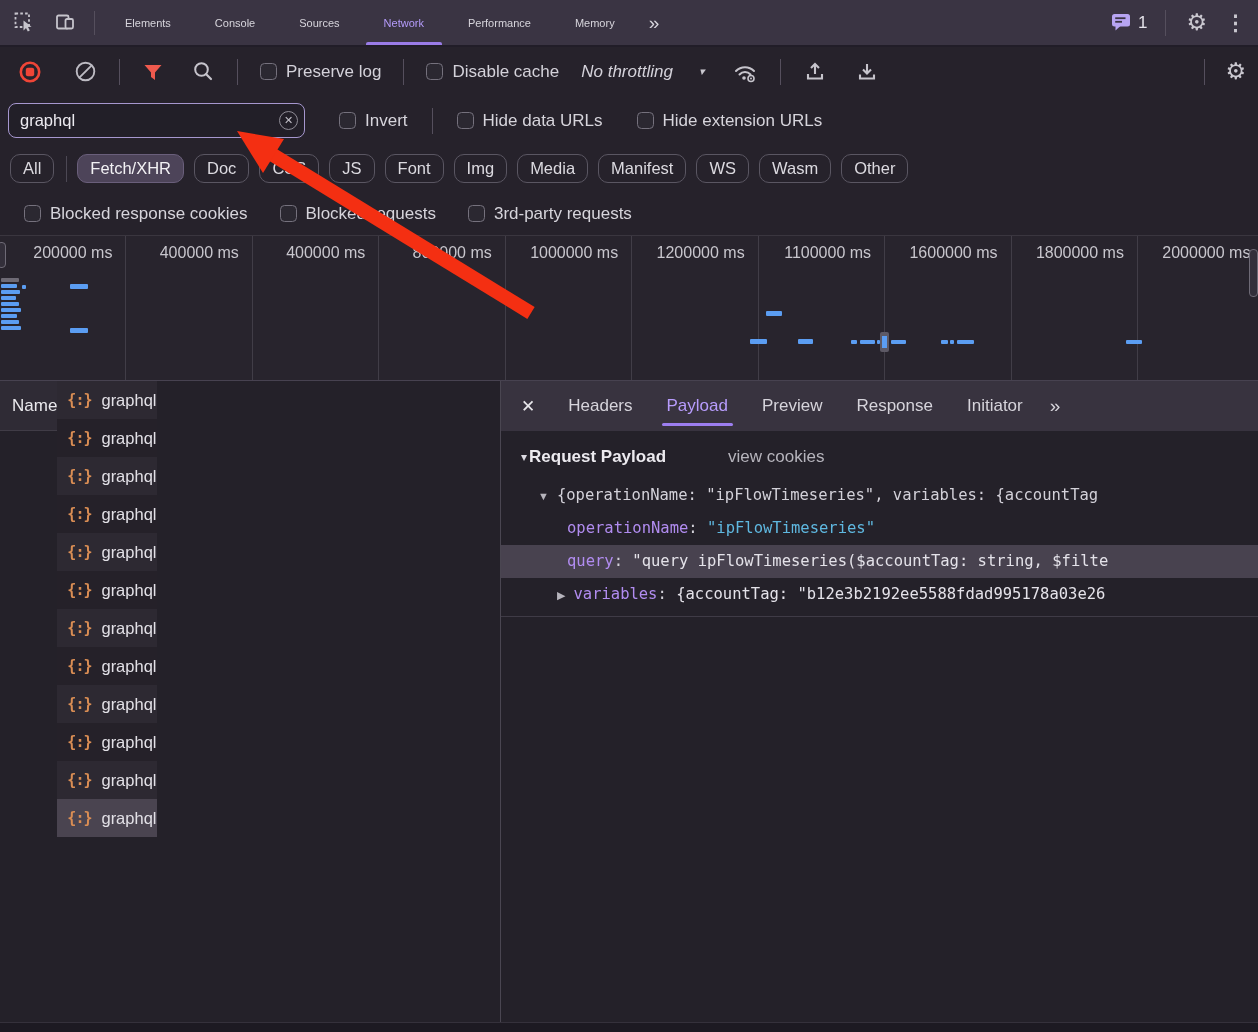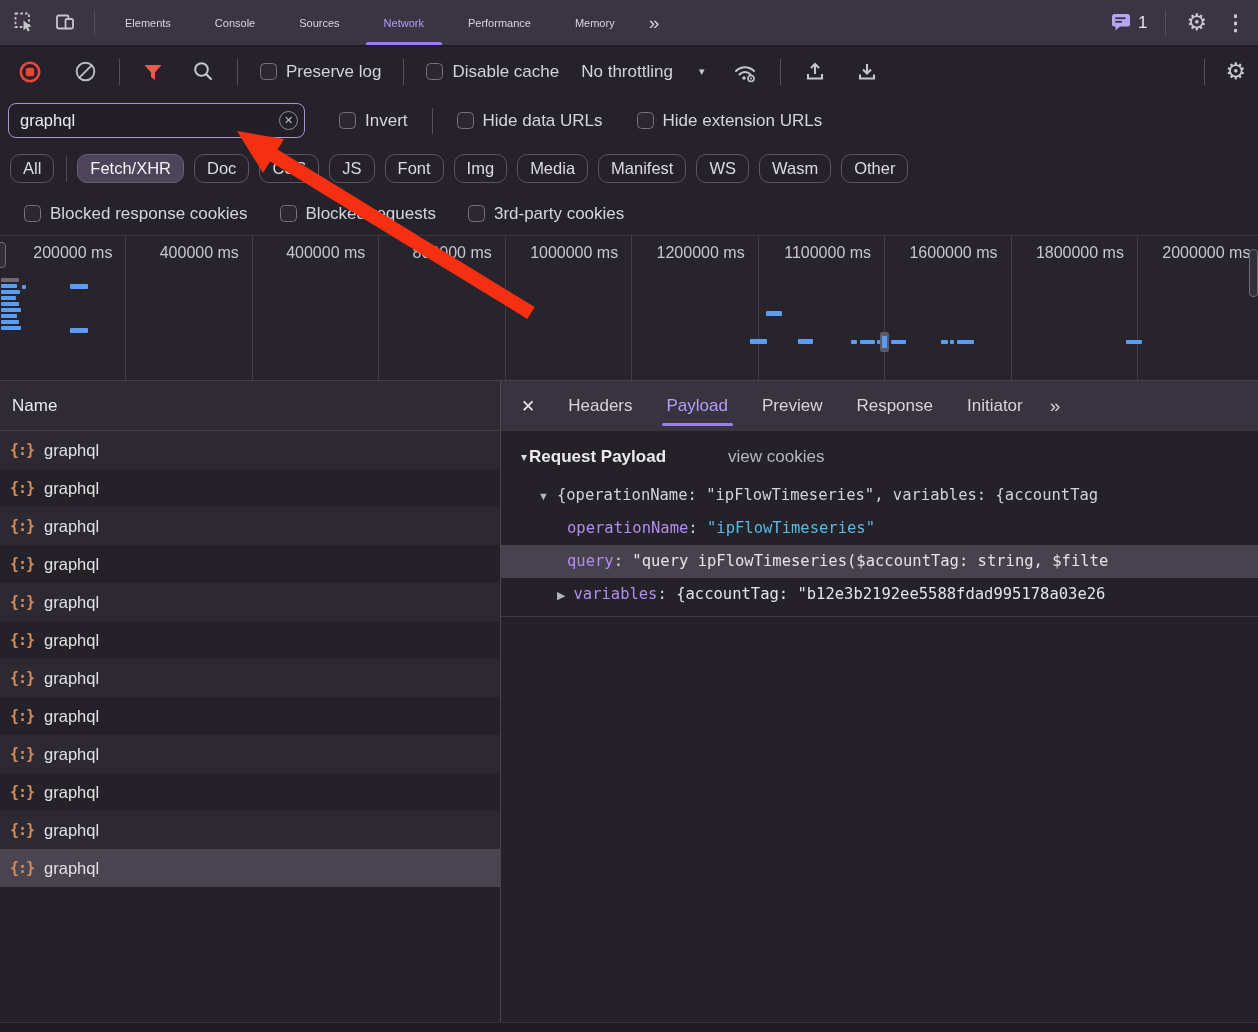--- a/index.html
+++ b/index.html
@@ -18,21 +18,21 @@
   .tabbar-spacer { flex:1; }
   .badge-group { display:flex; align-items:center; gap:7px; padding:0 10px; font-size:17px; color:#e4e2e9; }
   .glyph-gear { font-size:23px; color:#c9c7cf; padding:0 12px; }
   .glyph-kebab { font-size:21px; color:#c9c7cf; padding:0 12px 0 6px; font-weight:bold; }
 
   
   .toolbar { height:49px; display:flex; align-items:center; background:#26222b; font-size:17px; color:#d4d2da; padding-left:8px; }
   .toolbar .icon-btn { padding:0 10px; display:flex; align-items:center; }
   .check-item { display:flex; align-items:center; gap:9px; padding:0 10px; white-space:nowrap; }
   .cb { width:17px; height:17px; border:1.7px solid #75717d; border-radius:4.5px; background:#2b2831; flex:none; }
-  .throttle { display:flex; align-items:center; gap:26px; padding:0 12px; }
+  .throttle { display:flex; align-items:center; gap:26px; padding:0 12px;font-style:italic; }
   .caret { font-size:11px; color:#c9c7cf; }
   .toolbar-spacer { flex:1; }
 
   
   .filterbar { height:49px; display:flex; align-items:center; padding-left:8px; font-size:17px; }
   .filter-wrap { position:relative; width:297px; height:35px; margin-right:24px; }
   .filter-input { width:100%; height:100%; background:#221f28; border:1.5px solid #a697cf; border-radius:8px; color:#eceaf0; font-size:16.5px; font-family:"Liberation Sans",sans-serif; padding:0 36px 0 11px; outline:none; }
   .clear-btn { position:absolute; right:7px; top:8px; width:19px; height:19px; border:1.5px solid #8f8c96; border-radius:50%; display:flex; align-items:center; justify-content:center; font-size:11px; color:#c4c2ca; background:transparent; }
 
   
@@ -49,21 +49,21 @@
   .tl-cols { display:flex; height:100%; }
   .tl-col { width:126.45px; flex:none; border-right:1px solid #413d47; color:#c8c6cd; font-size:16px; text-align:right; padding:8px 13px 0 0; white-space:nowrap; overflow:visible; }
   .bar { position:absolute; background:#5b9df2; border-radius:1px; }
   .bar.gray { background:#6e6a75; }
   .tl-marker { position:absolute; background:#5d5965; border-radius:2px; }
   .tl-marker::after { content:""; position:absolute; left:2px; top:4px; width:5px; height:12px; background:#5b9df2; }
   .edge-pill { position:absolute; border:1.5px solid #6e6a76; background:#332f3a; border-radius:4px; }
 
   
   .main { position:absolute; left:0; right:0; top:380px; bottom:10px; display:flex; border-top:1px solid #474250; }
-  .panel-left { width:501px; flex:none; border-right:1.5px solid #4a4651; background:#242129; display:flex; flex-direction:column; }
+  .panel-left { width:501px; flex:none; border-right:1.5px solid #4a4651; background:#242129; display:flex; flex-direction:row; }
   .name-header { height:50px; flex:none; background:#2f2b35; border-bottom:1px solid #403c46; color:#eae9ed; font-size:17px; line-height:49px; padding-left:12px; }
   .req-row { height:38px; flex:none; display:flex; align-items:center; padding-left:10px; gap:10px; font-size:16.5px; color:#e2e0e6; }
   .req-row.odd { background:#2d2932; }
   .req-row.even { background:#252129; }
   .req-row.selected { background:#4a4450; }
   .json-icon { font-family:"DejaVu Sans Mono",monospace; font-weight:bold; font-size:15px; color:#d98d54; letter-spacing:-1px; }
 
   .panel-right { flex:1; background:#242129; display:flex; flex-direction:column; overflow:hidden; }
   .det-tabbar { height:50px; flex:none; background:#38333f; display:flex; align-items:center; font-size:17px; color:#d6d4db; }
   .det-close { padding:0 16px 0 20px; font-size:17px; color:#e8e7eb; }
@@ -241,21 +241,21 @@
   <label class="check-item">
     <span class="cb"></span>
     <span>Blocked response cookies</span>
   </label>
   <label class="check-item">
     <span class="cb"></span>
     <span>Blocked requests</span>
   </label>
   <label class="check-item">
     <span class="cb"></span>
-    <span>3rd-party cookies</span>
+    <span>3rd-party requests</span>
   </label>
 </div>
 
 <div class="timeline" id="timeline">
   <div class="tl-cols" id="tl-cols">
       <div class="tl-col">200000 ms</div>
       <div class="tl-col">400000 ms</div>
       <div class="tl-col">400000 ms</div>
       <div class="tl-col">800000 ms</div>
       <div class="tl-col">1000000 ms</div>

